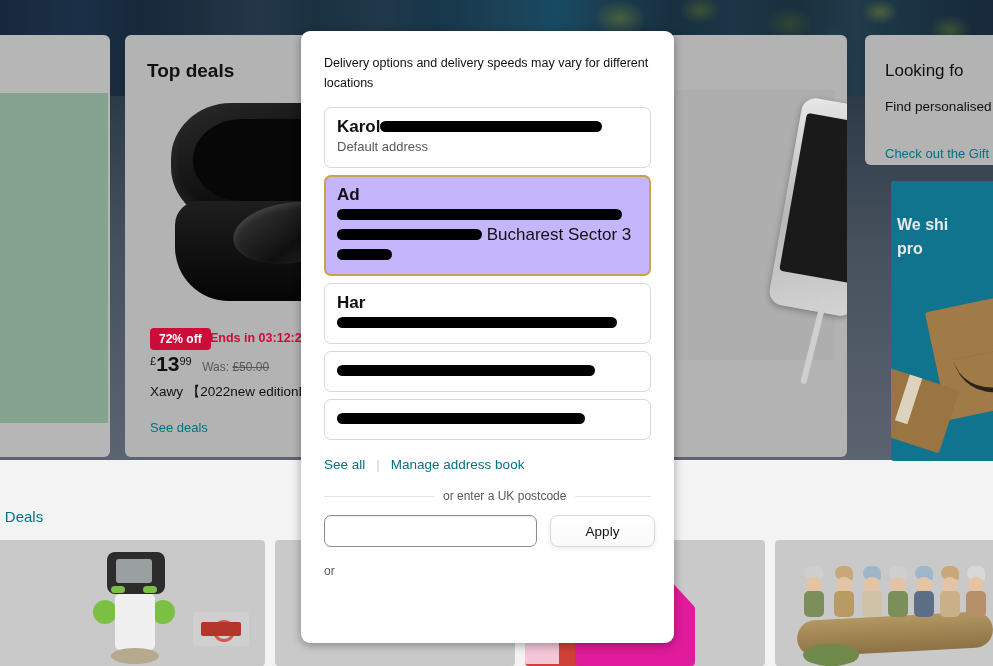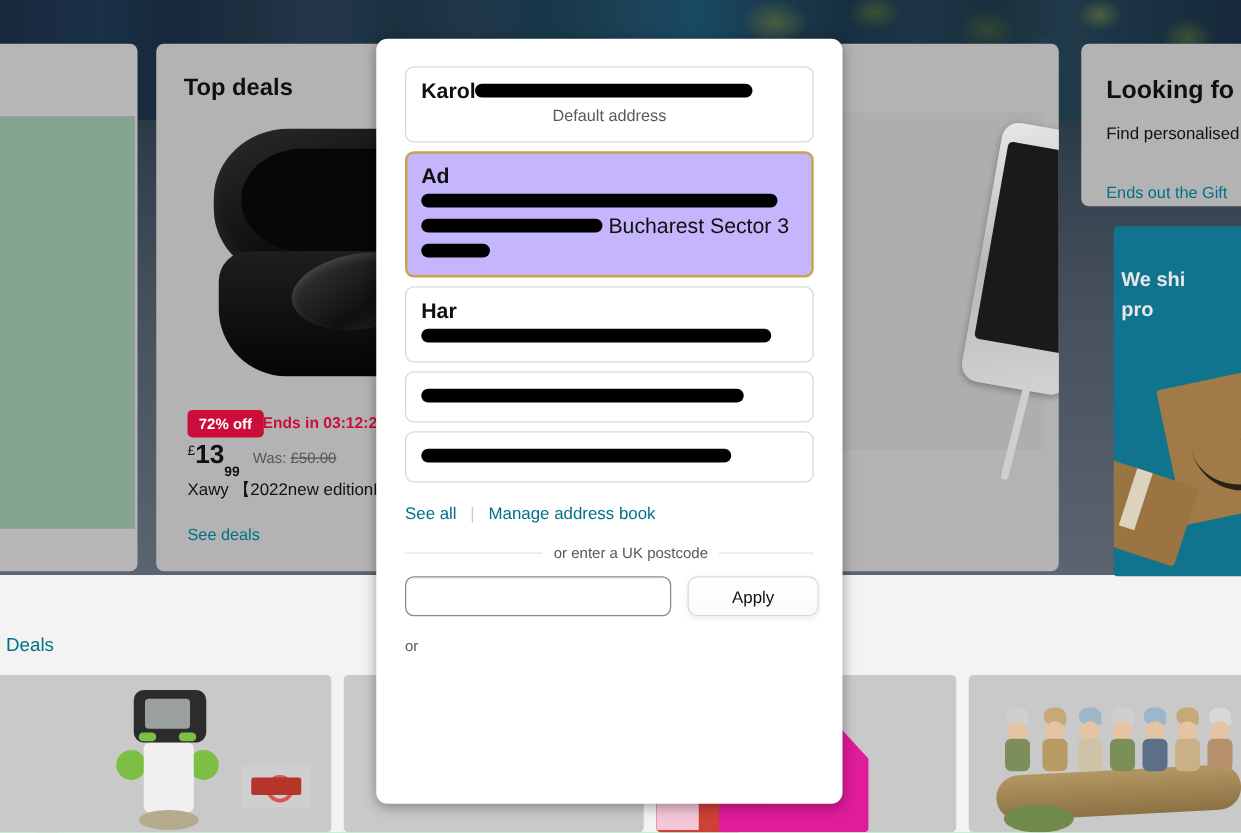--- a/index.html
+++ b/index.html
@@ -4,21 +4,21 @@
 <style>
   * { box-sizing: border-box; margin: 0; padding: 0; }
   html, body {
     width: 993px; height: 666px;
     overflow: hidden;
     font-family: "Liberation Sans", sans-serif;
   }
   body { position: relative; background: #fff; }
 
   
-  .page-bg { position: absolute; inset: 0; background: #86efac; }
+  .page-bg { position: absolute; inset: 0; background: #e5e5e5; }
 
   .hero-strip {
     position: absolute; left: 0; top: 0; width: 993px; height: 96px;
     background:
       linear-gradient(90deg,
         #17283c 0%, #1b3047 8%, #16283a 14%,
         #1d2f3f 20%, #24374a 26%, #1a3140 32%,
         #21384a 38%, #17374a 44%, #1d4055 50%,
         #184a63 56%, #1c3a4e 62%, #173040 68%,
         #1d3546 74%, #1a2f3d 80%, #213b4a 86%,
@@ -125,40 +125,40 @@
   }
   .deal-ends {
     position: absolute; left: 210px; top: 331px;
     font-size: 12.5px; font-weight: bold; color: #cc0c39; white-space: nowrap;
   }
   .deal-price {
     position: absolute; left: 150px; top: 352px; color: #0f1111; white-space: nowrap;
   }
   .deal-price .cur { font-size: 11px; vertical-align: top; position: relative; top: 3px; }
   .deal-price .whole { font-size: 21px; font-weight: bold; }
-  .deal-price .frac { font-size: 11px; vertical-align: top; position: relative; top: 20px; font-weight: bold;}
+  .deal-price .frac { font-size: 11px; vertical-align: top; position: relative; top: 3px; font-weight: normal;}
   .deal-was { font-size: 12px; color: #565959; margin-left: 6px; }
   .deal-was s { text-decoration: line-through; }
   .deal-title {
     position: absolute; left: 150px; top: 383px; width: 300px;
     font-size: 13.5px; color: #0f1111; white-space: nowrap; overflow: hidden;
   }
   .deal-seemore {
     position: absolute; left: 150px; top: 420px;
     font-size: 13px; color: #007185;
   }
 
   
   .card-gift {
     position: absolute; left: 865px; top: 35px; width: 240px; height: 130px;
     background: #b3b3b3; border-radius: 6px;
   }
   .card-gift h2 {
     position: absolute; left: 20px; top: 26px;
-    font-size: 20px; font-weight: bold; color: #0f1111; white-space: nowrap;
+    font-size: 17px; font-weight: normal; color: #0f1111; white-space: nowrap;
   }
   .card-gift .sub {
     position: absolute; left: 20px; top: 62px; width: 220px;
     font-size: 13.5px; color: #0f1111; line-height: 20px;
   }
   .card-gift .lnk {
     position: absolute; left: 20px; top: 111px;
     font-size: 13px; color: #007185; white-space: nowrap;
   }
 
@@ -297,21 +297,21 @@
   .addr {
     border: 1px solid #d5d9d9; border-radius: 7px;
     padding: 9px 12px 10px 12px; background: #fff; cursor: pointer;
     line-height: 20px;
   }
   .addr.selected {
     border: 2px solid #c8a44c; background: #c4b5fd; padding: 8px 11px 9px 11px;
   }
   .addr-line { font-size: 17px; color: #0f1111; }
   .addr-name { font-weight: bold; }
-  .addr-sub { font-size: 13px; color: #565959; text-align: center; }
+  .addr-sub { font-size: 13px; color: #565959; }
   .redact {
     display: inline-block; background: #000; border-radius: 7px;
     height: 11px; vertical-align: middle; position: relative; top: -1px;
   }
 
   .links-row {
     display: flex; align-items: center; gap: 11px;
     margin-top: 17px; font-size: 13.5px;
   }
   .links-row a { color: #007185; text-decoration: none; cursor: pointer; }
@@ -385,21 +385,21 @@
       <s>£50.00</s>
     </span>
   </div>
   <div class="deal-title">Xawy 【2022new editionB</div>
   <div class="deal-seemore">See deals</div>
 
   <div class="card-gift">
     <h2>Looking fo</h2>
     <div class="sub">Find personalised
 you love</div>
-    <div class="lnk">Ends out the Gift</div>
+    <div class="lnk">Check out the Gift</div>
   </div>
 
   <div class="card-ship">
     <div class="t1">
       <span>We shi</span><br>
       <span>pro</span>
     </div>
     <div class="box-a"></div>
     <div class="box-b"></div>
   </div>
@@ -472,20 +472,21 @@
   </div>
 </div>
 
 <div class="overlay"></div>
 
 <div class="modal">
 
 
   <div class="modal-body">
 
+    <div class="intro">Delivery options and delivery speeds may vary for different locations</div>
 
     <div class="addr-list" id="address-list">
         <div class="addr">
           <div class="addr-line"><span class="addr-name">Karol</span><span class="redact" style="width: 222px;"></span></div>
           <div class="addr-sub">Default address</div>
         </div>
         <div class="addr selected">
           <div class="addr-line"><span class="addr-name">Ad</span><span class="redact" style="width: 285px;"></span></div>
           <div class="addr-line"><span class="redact" style="width: 145px;"></span><span> Bucharest Sector 3 </span></div>
           <div class="addr-line"><span class="redact" style="width: 55px;"></span></div>

